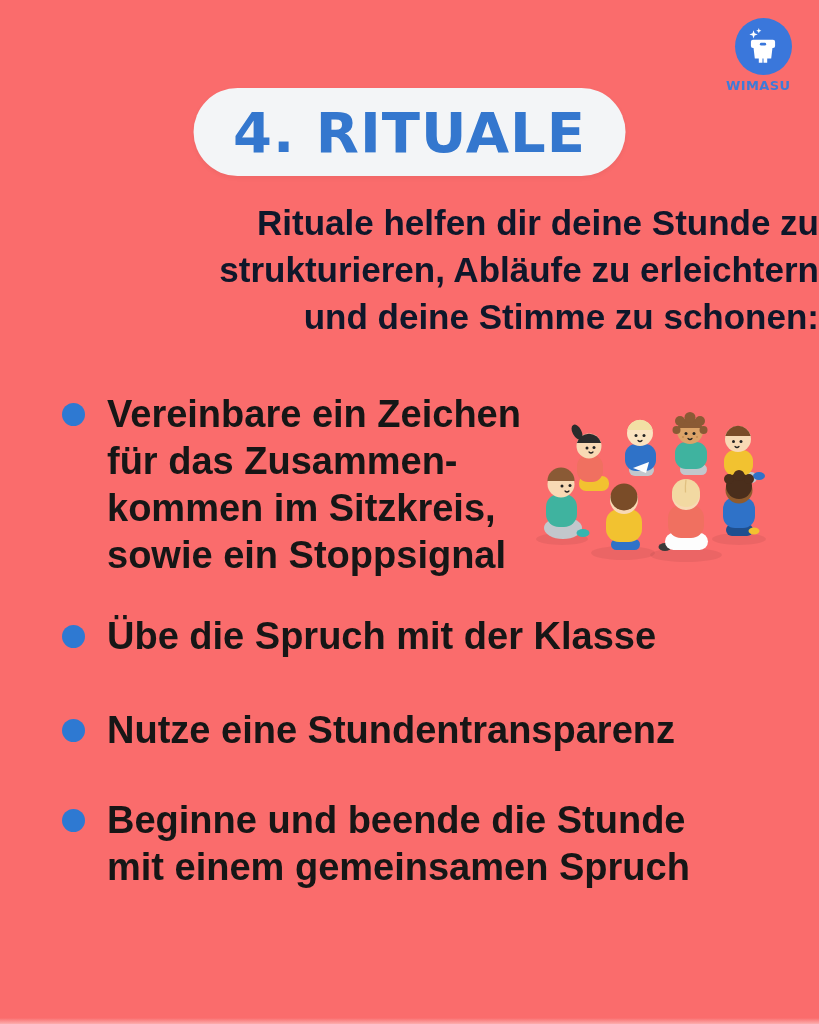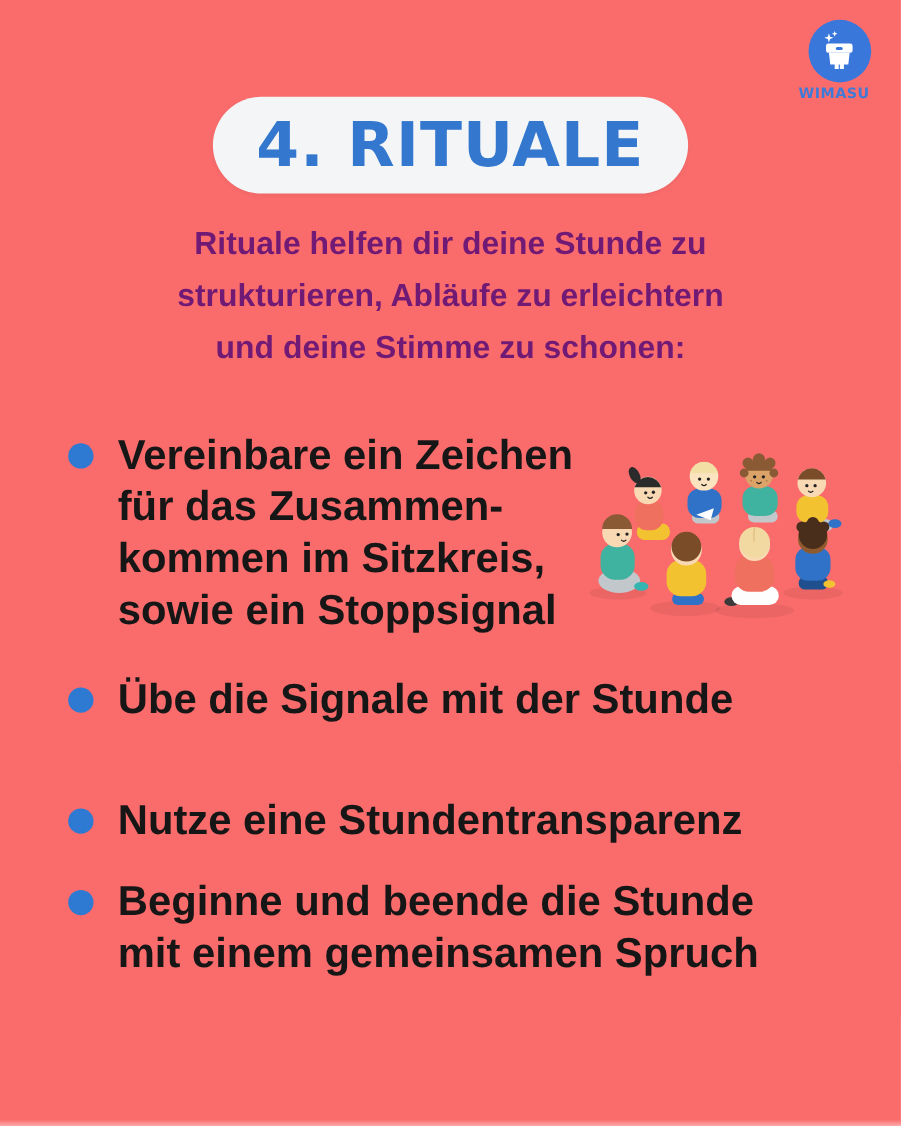--- a/index.html
+++ b/index.html
@@ -62,39 +62,39 @@
     letter-spacing: 1px;
     white-space: nowrap;
   }
 
   
   .intro {
     position: absolute;
     top: 199px;
     left: 0;
     width: 100%;
-    text-align: center;
-    font-size: 29px;
+    text-align: right;
+    font-size: 35px;
     font-weight: 700;
-    color: #701a75;
+    color: #0f172a;
     line-height: 47px;
     white-space: pre-line;
   }
 
   
   .bullet {
     position: absolute;
     left: 62px;
     display: flex;
     gap: 22px;
     align-items: flex-start;
   }
   .bullet-1 { top: 391px; }
   .bullet-2 { top: 613px; }
-  .bullet-3 { top: 707px; margin-top: 16px; }
+  .bullet-3 { top: 707px; }
   .bullet-4 { top: 797px; }
   .bullet .dot {
     width: 23px;
     height: 23px;
     border-radius: 50%;
     background: #2E79D2;
     margin-top: 12px;
     flex: none;
   }
   .bullet .text {
@@ -252,21 +252,21 @@
       <rect x="133" y="133" width="43" height="17" rx="8.5" fill="#FDFDFD"></rect>
       <rect x="136" y="105" width="36" height="33" rx="13" fill="#F07060"></rect>
       <circle cx="154" cy="96" r="14" fill="#F8D9B4"></circle>
       <circle cx="154" cy="93" r="14" fill="#F2D9A2"></circle>
       <path d="M154 79.5 q-1 7 -0.5 13" stroke="#E0C080" stroke-width="1.3" fill="none"></path>
     </g>
   </svg>
 
   <div class="bullet bullet-2">
     <span class="dot"></span>
-    <span class="text">Übe die Signale mit der Stunde</span>
+    <span class="text">Übe die Spruch mit der Klasse</span>
   </div>
 
   <div class="bullet bullet-3">
     <span class="dot"></span>
     <span class="text">Nutze eine Stundentransparenz</span>
   </div>
 
   <div class="bullet bullet-4">
     <span class="dot"></span>
     <span class="text">Beginne und beende die Stunde

